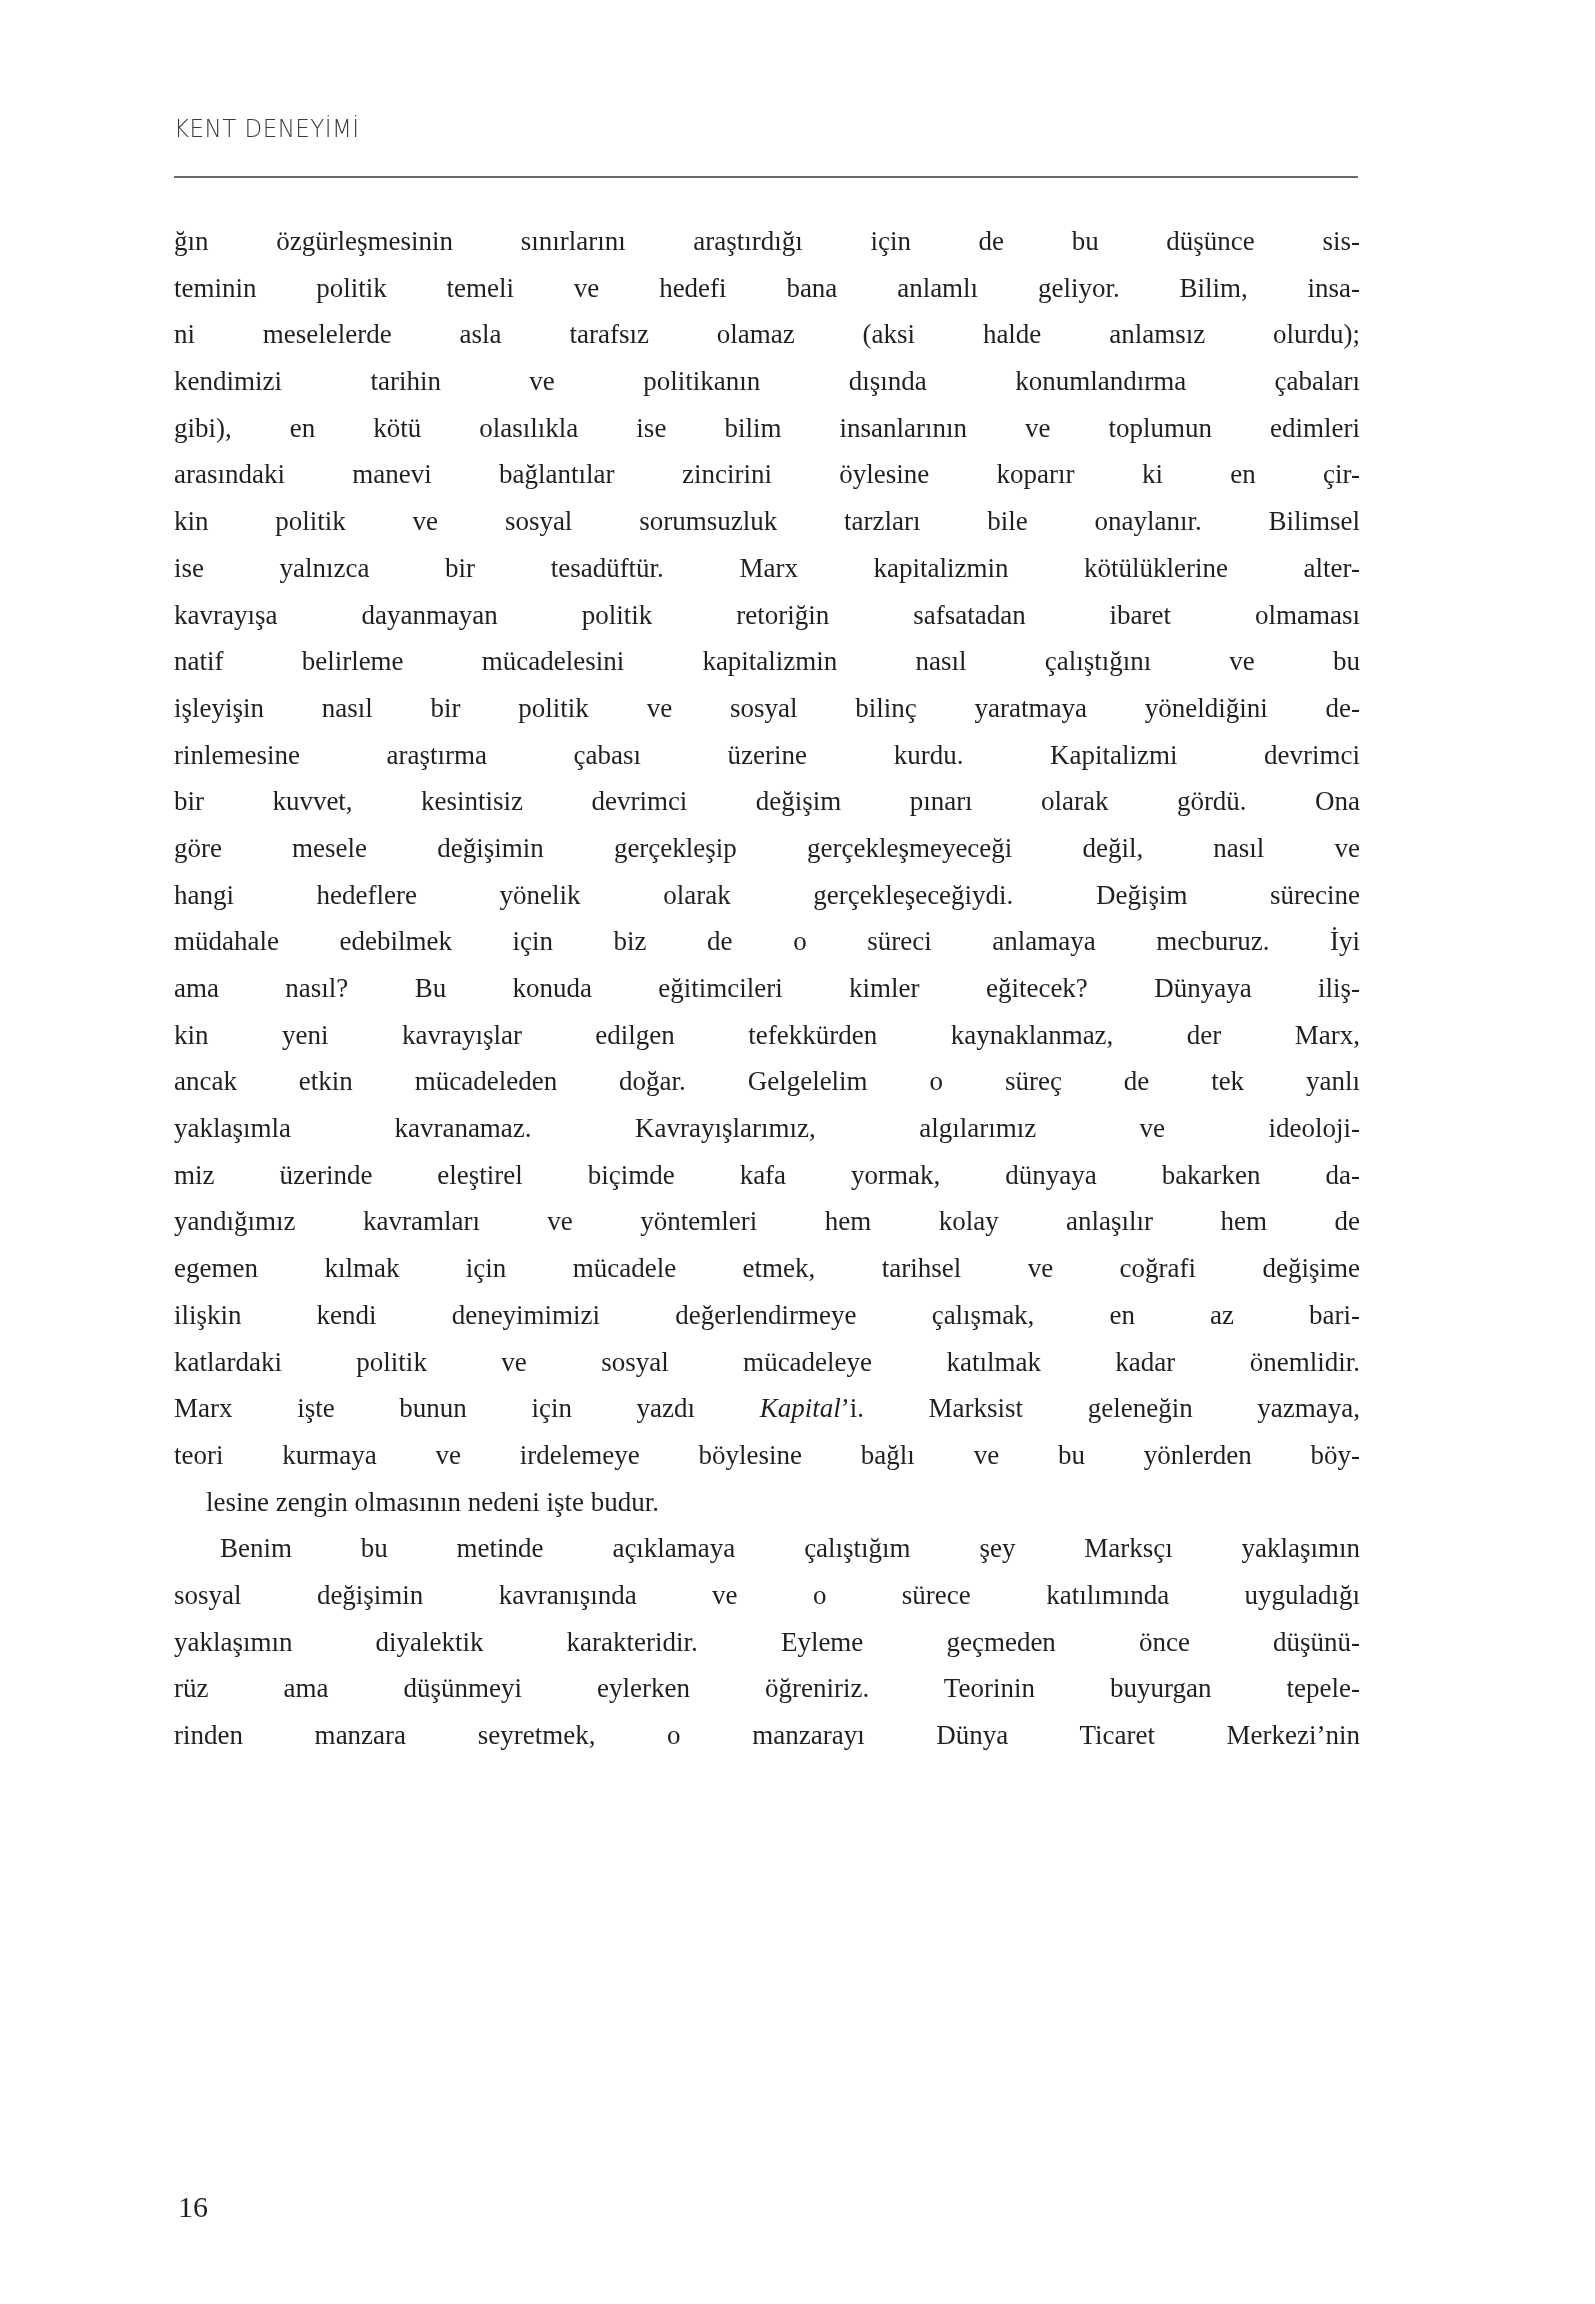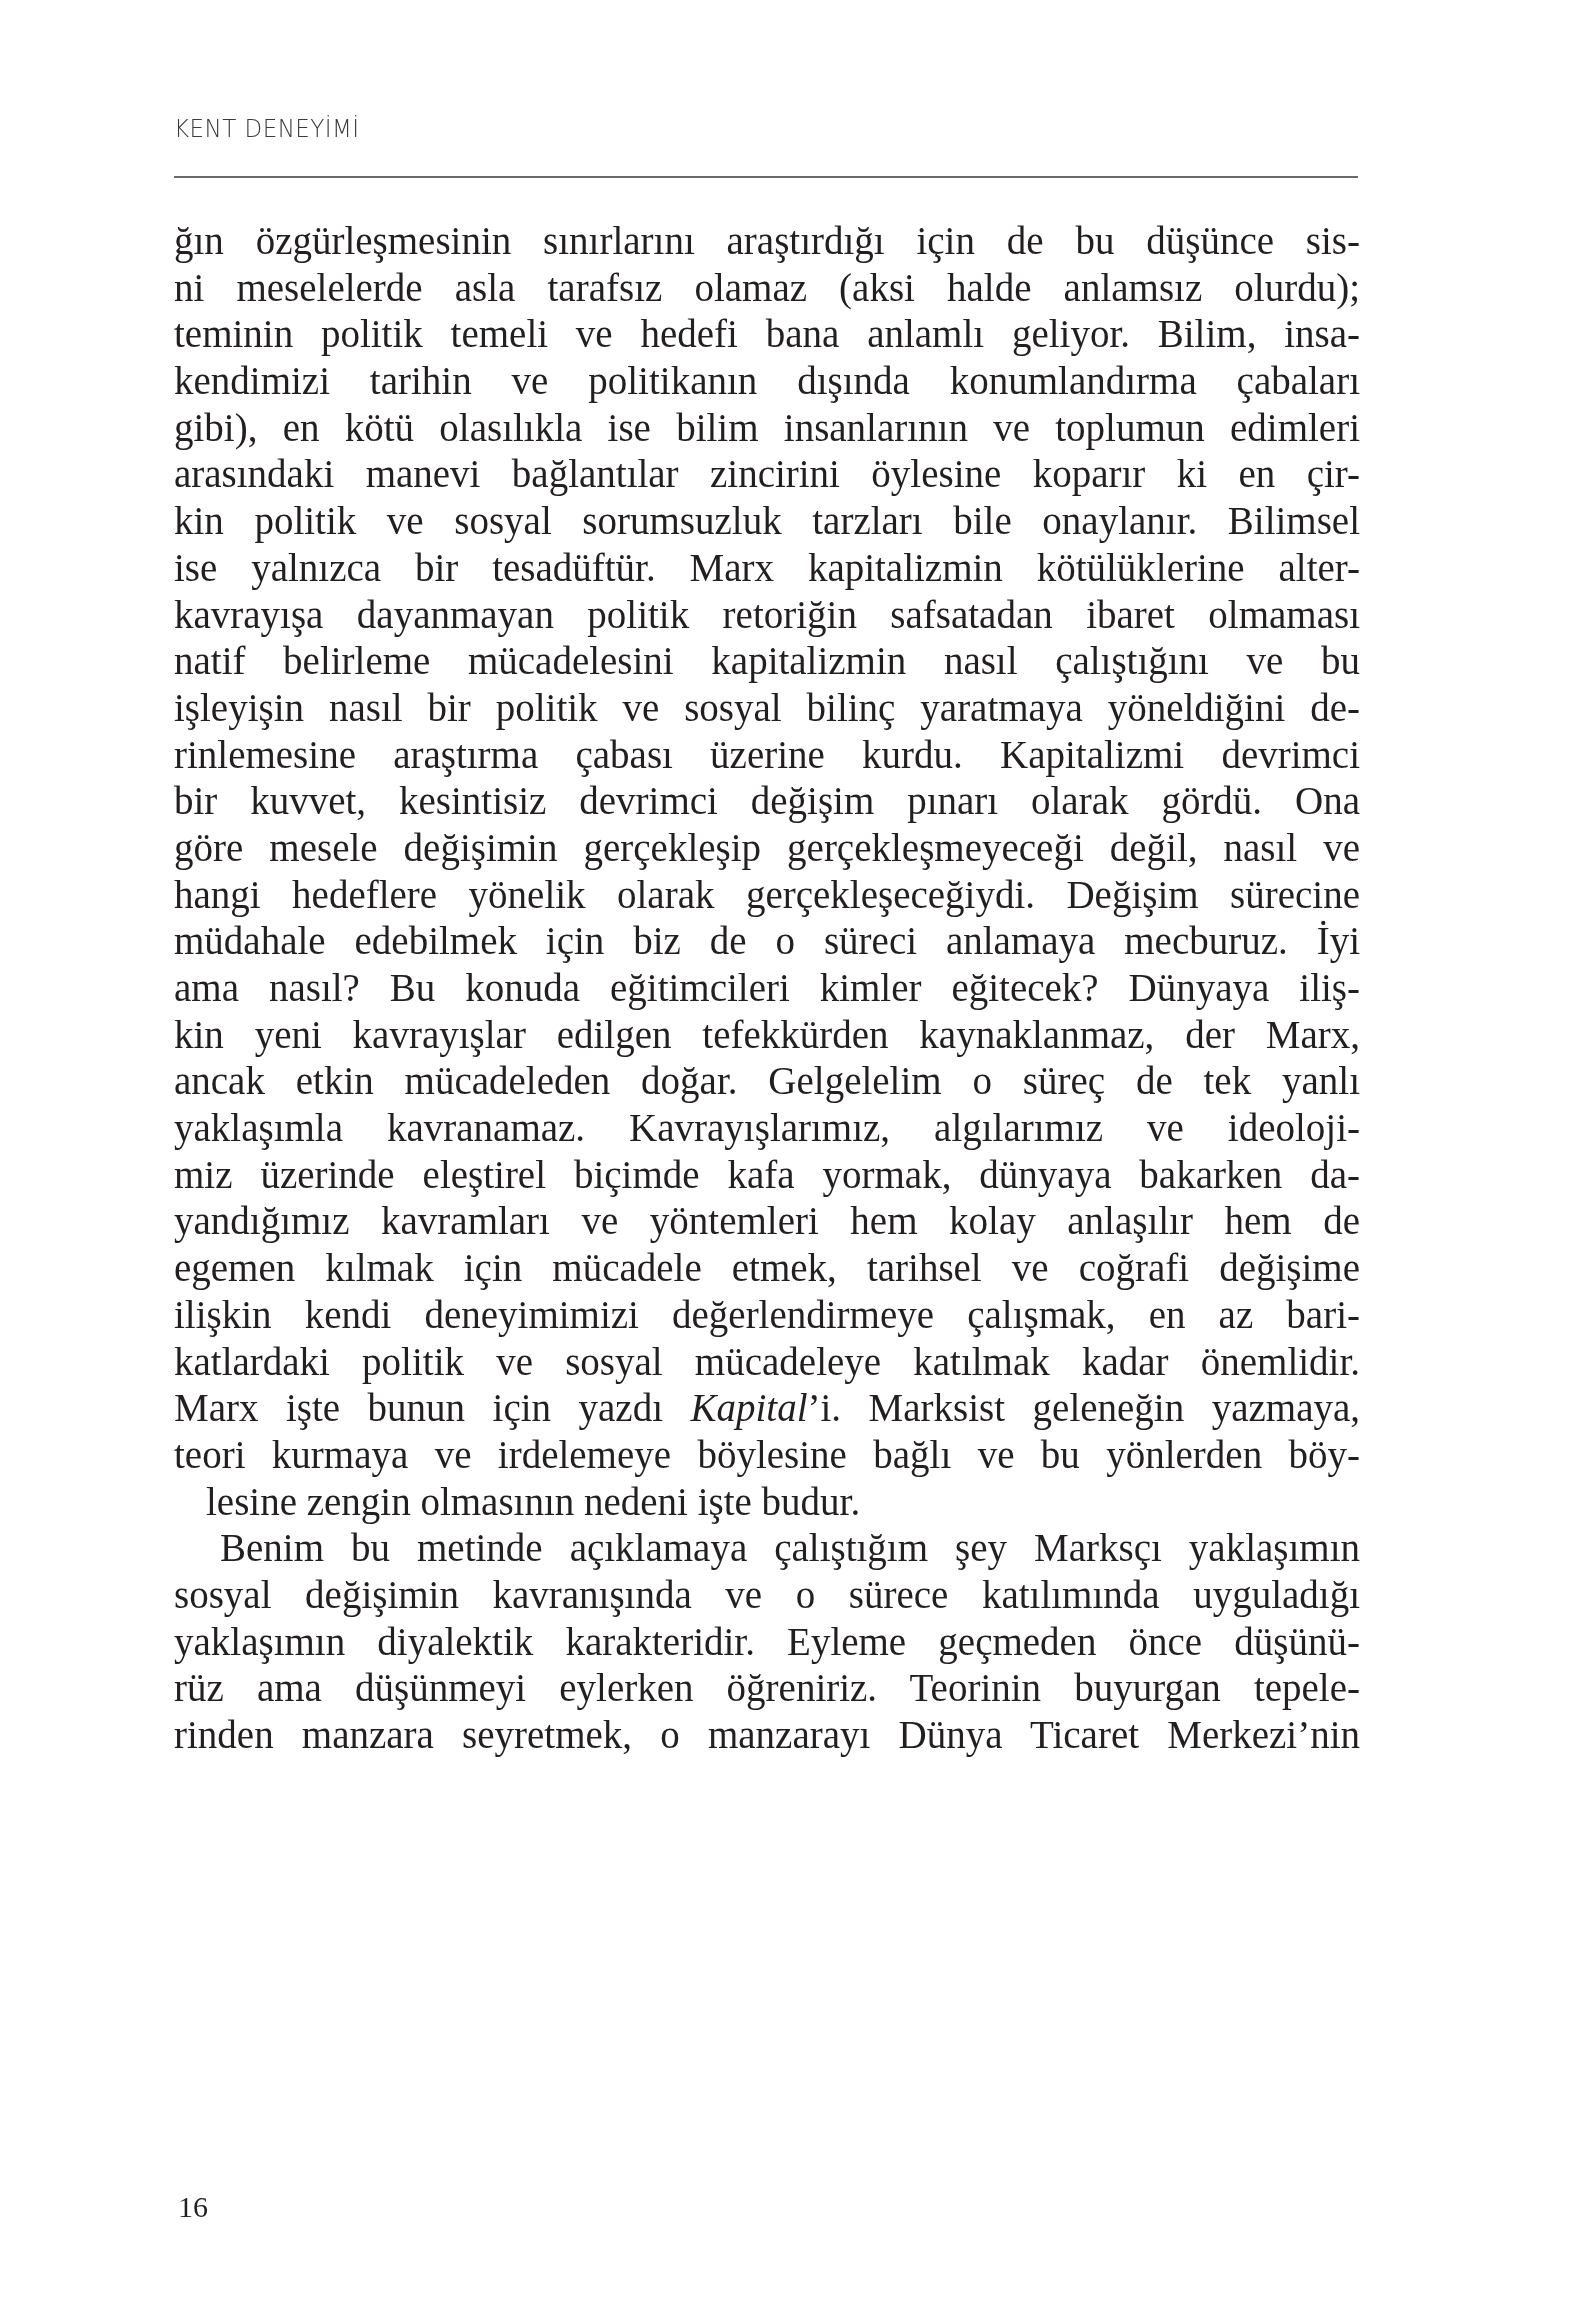--- a/index.html
+++ b/index.html
@@ -11,21 +11,21 @@
     font-size: 25px; letter-spacing: 0.5px; color: #3a3a3a;
     transform: scaleX(0.92); transform-origin: left center;
   }
   .head-rule {
     position: absolute; left: 174px; top: 176px; width: 1184px; height: 2px;
     background: #6a6a6a;
   }
   .body-text {
     position: absolute; left: 174px; top: 218px; width: 1186px;
     font-family: "Liberation Serif", "DejaVu Serif", serif;
-    font-size: 39px; line-height: 46.7px; color: #231f20;
+    font-size: 27px; line-height: 46.7px; color: #231f20;
   }
   .line {
     display: block; white-space: nowrap; text-align: justify; text-align-last: justify;
     height: 46.7px;
   }
   .line.last { text-align-last: left; margin-left: 32px; }
   .line.indent { padding-left: 46px; }
   .line em { font-style: italic; }
   .folio {
     position: absolute; left: 178px; top: 2190px;
@@ -36,22 +36,22 @@
 </head>
 <body>
 
 <div class="page">
   <div class="running-head">KENT DENEYİMİ</div>
   <div class="head-rule"></div>
 
   <div class="body-text" id="body-text">
       <div>
         <span class="line">ğın özgürleşmesinin sınırlarını araştırdığı için de bu düşünce sis-</span>
+        <span class="line">teminin politik temeli ve hedefi bana anlamlı geliyor. Bilim, insa-</span>
         <span class="line">ni meselelerde asla tarafsız olamaz (aksi halde anlamsız olurdu);</span>
-        <span class="line">teminin politik temeli ve hedefi bana anlamlı geliyor. Bilim, insa-</span>
         <span class="line">kendimizi tarihin ve politikanın dışında konumlandırma çabaları</span>
         <span class="line">gibi), en kötü olasılıkla ise bilim insanlarının ve toplumun edimleri</span>
         <span class="line">arasındaki manevi bağlantılar zincirini öylesine koparır ki en çir-</span>
         <span class="line">kin politik ve sosyal sorumsuzluk tarzları bile onaylanır. Bilimsel</span>
         <span class="line">ise yalnızca bir tesadüftür. Marx kapitalizmin kötülüklerine alter-</span>
         <span class="line">kavrayışa dayanmayan politik retoriğin safsatadan ibaret olmaması</span>
         <span class="line">natif belirleme mücadelesini kapitalizmin nasıl çalıştığını ve bu</span>
         <span class="line">işleyişin nasıl bir politik ve sosyal bilinç yaratmaya yöneldiğini de-</span>
         <span class="line">rinlemesine araştırma çabası üzerine kurdu. Kapitalizmi devrimci</span>
         <span class="line">bir kuvvet, kesintisiz devrimci değişim pınarı olarak gördü. Ona</span>

